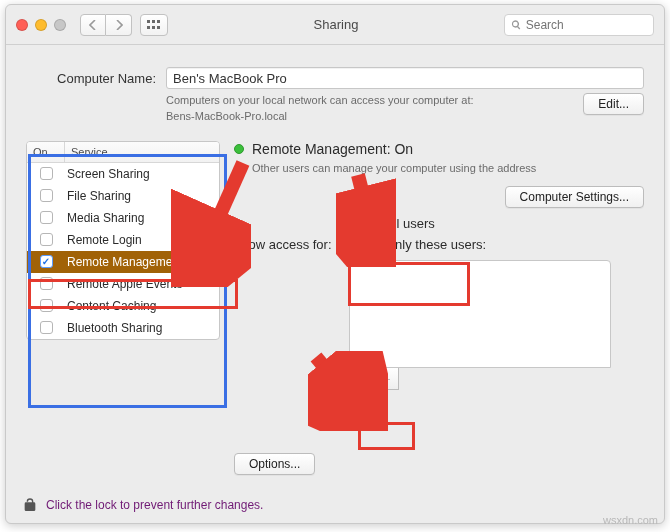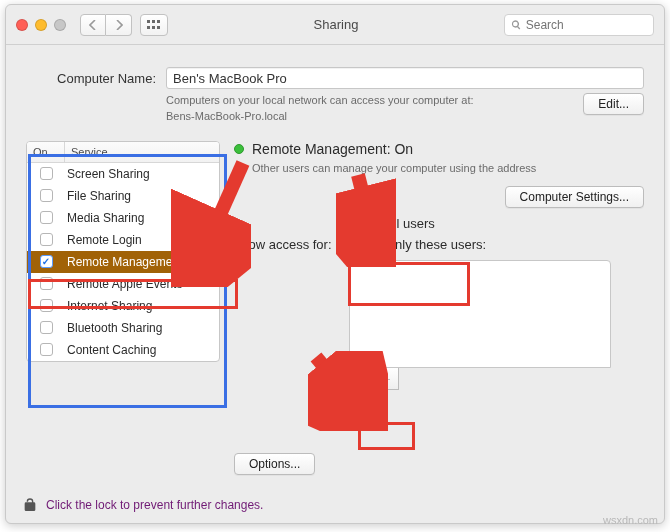--- a/index.html
+++ b/index.html
@@ -163,33 +163,27 @@
               <div class="svc">
                 <div class="chk">
                   <div class="box"></div>
                 </div>
                 <div class="name">Remote Apple Events</div>
               </div>
               <div class="svc">
                 <div class="chk">
                   <div class="box"></div>
                 </div>
-                <div class="name">Internet Sharing</div>
+                <div class="name">Content Caching</div>
               </div>
               <div class="svc">
                 <div class="chk">
                   <div class="box"></div>
                 </div>
                 <div class="name">Bluetooth Sharing</div>
-              </div>
-              <div class="svc">
-                <div class="chk">
-                  <div class="box"></div>
-                </div>
-                <div class="name">Content Caching</div>
               </div>
             </div>
         </div>
       </div>
 
       <div class="right">
         <div class="status">
           <div class="led"></div>
           <span>Remote Management: On</span>
         </div>

